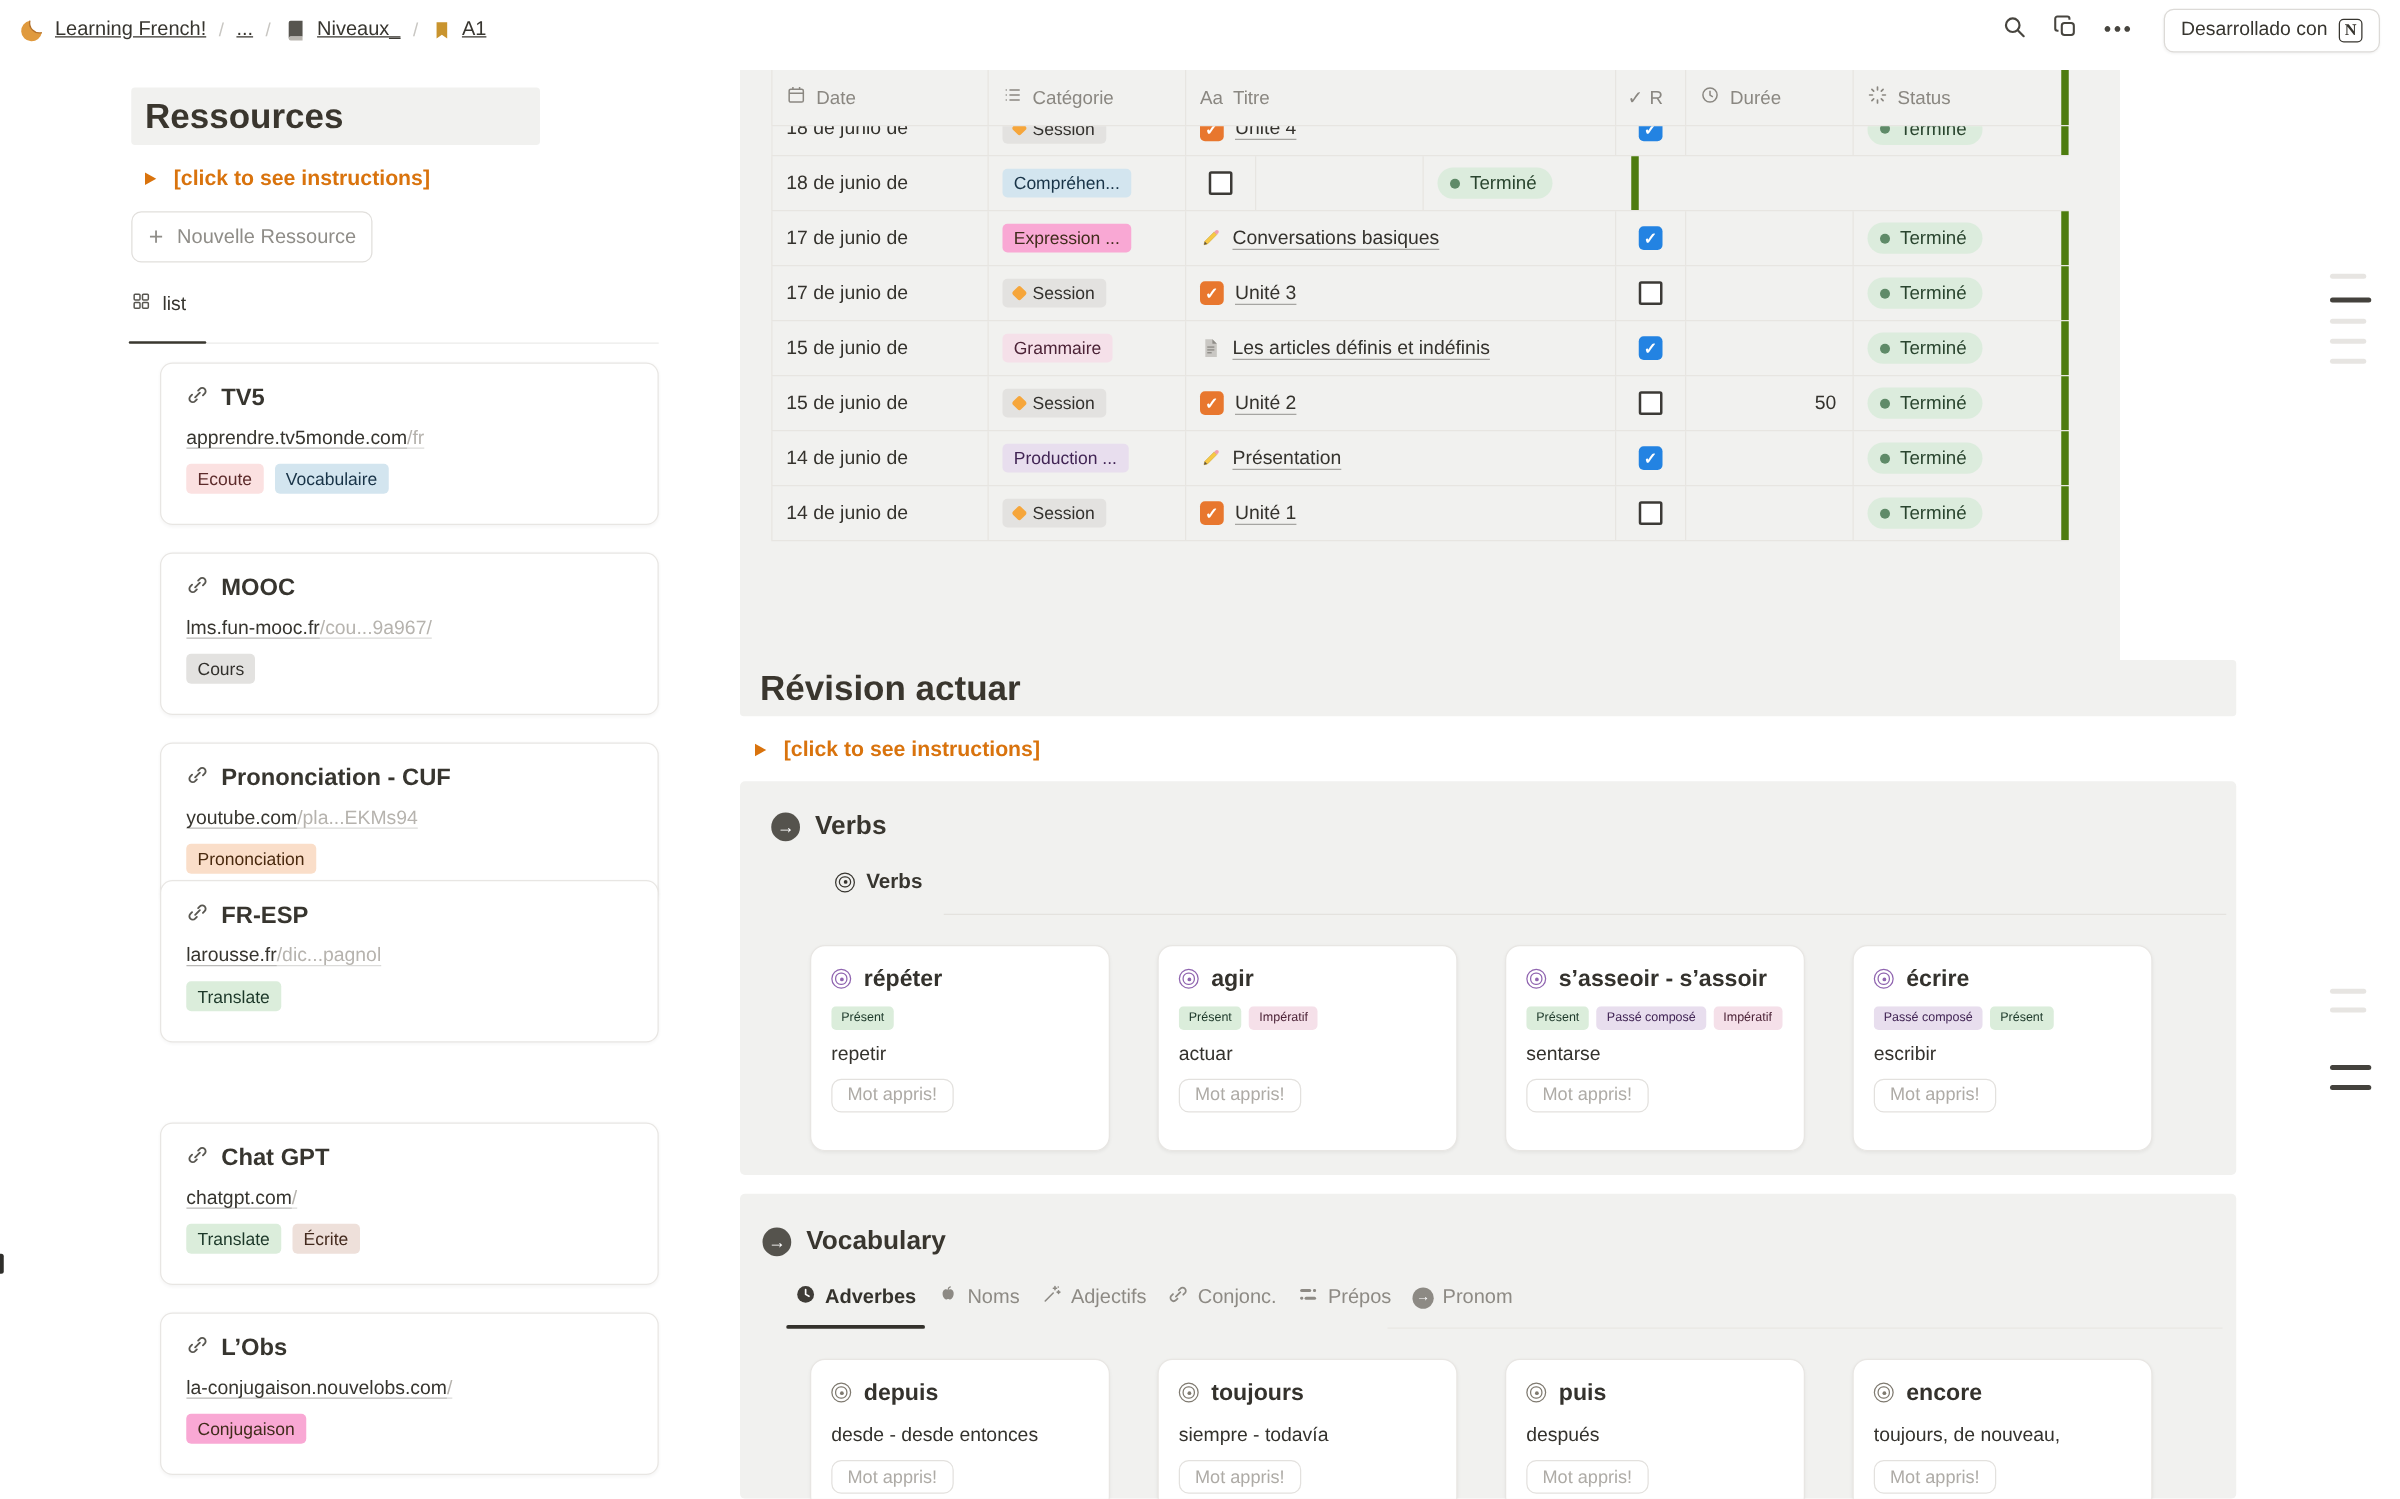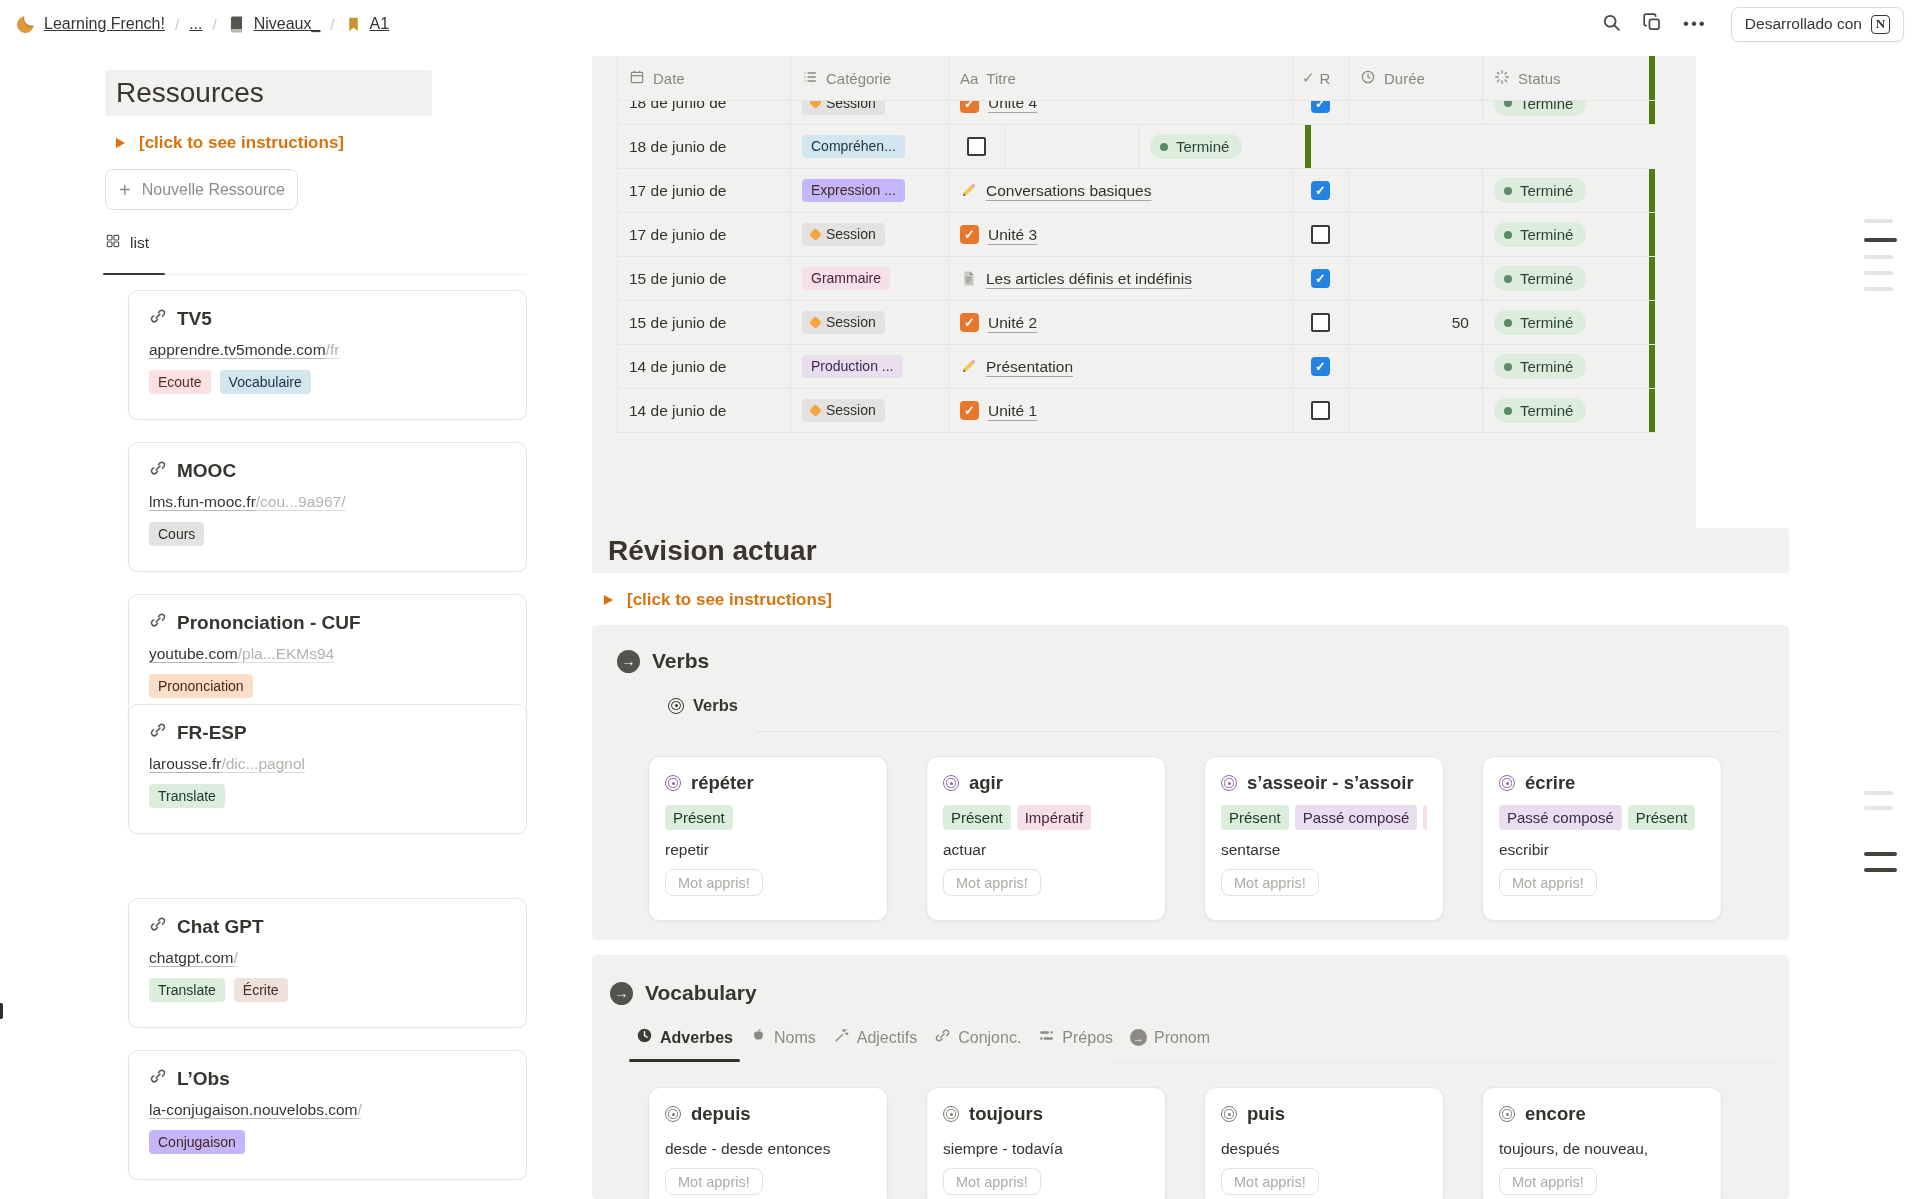--- a/index.html
+++ b/index.html
@@ -23,21 +23,21 @@
   .powered { display:flex; align-items:center; gap:9px; border:1px solid #dcdad7;
     border-radius:8px; padding:7px 13px; font-size:15.5px; color:#37352f;
     box-shadow:0 1px 2px rgba(0,0,0,.05); margin-left:4px; background:#fff; }
   .nlogo { width:19px; height:19px; border:1.7px solid #37352f; border-radius:4px;
     display:flex; align-items:center; justify-content:center;
     font-family:"Liberation Serif", serif; font-weight:700; font-size:13px; }
 
   
   .res-head { left:105px; top:70px; width:327px; height:46px; background:#f1f1ef;
     border-radius:3px; display:flex; align-items:center; padding-left:11px;
-    font-size:28px; font-weight:400; color:#3a362e; }
+    font-size:28px; font-weight:700; color:#3a362e; }
   .instr { display:flex; align-items:center; gap:14px; font-weight:700;
     color:#d9730d; font-size:17px; cursor:pointer; }
   .tri { width:0; height:0; border-left:9px solid #d9730d;
     border-top:5.5px solid transparent; border-bottom:5.5px solid transparent; }
   .newres { left:105px; top:169px; width:193px; height:41px; border:1px solid #e1dfdc;
     border-radius:8px; display:flex; align-items:center; gap:11px; padding-left:13px;
     color:#8f8d88; font-size:16px; background:#fff; cursor:pointer; }
   .plus { font-size:20px; line-height:1; color:#8f8d88; }
   .viewtab { left:105px; top:233px; display:flex; align-items:center; gap:9px;
     font-size:15.5px; font-weight:500; color:#37352f; cursor:pointer; }
@@ -56,21 +56,21 @@
   .rc-tags { margin-top:11px; display:flex; gap:9px; }
 
   .tag { display:inline-flex; align-items:center; gap:6px; font-size:14px;
     padding:2.5px 9px; border-radius:4px; white-space:nowrap; line-height:1.35; }
   .t-red    { background:#fbe1e1; color:#5d2b2b; }
   .t-blue   { background:#d3e5ef; color:#183347; }
   .t-gray   { background:#e3e2e0; color:#32302c; }
   .t-orange { background:#fadec9; color:#49290e; }
   .t-green  { background:#dbeddb; color:#1c3829; }
   .t-brown  { background:#eee0da; color:#442a1e; }
-  .t-yellow { background:#c4b5fd; color:#402c1b; }
+  .t-yellow { background:#f9a8d4; color:#402c1b; }
   .t-pink   { background:#f5e0e9; color:#4c2337; }
   .t-purple { background:#e8deee; color:#412454; }
   .dia { width:9px; height:9px; background:#f6a63b; transform:rotate(45deg);
     border-radius:2px; flex:0 0 auto; }
 
   
   .tblock { left:592px; top:56px; width:1104px; height:493px; background:#f1f1ef; border-radius:0; }
   .tbl { position:absolute; left:25px; top:0; width:1038px; }
   .thead { display:flex; height:45px; border-bottom:1px solid #e7e5e1; }
   .hc { display:flex; align-items:center; gap:8px; color:#8a8781; font-size:15px;
@@ -129,21 +129,21 @@
     gap:9px; font-size:16.5px; font-weight:600; color:#37352f; cursor:pointer; }
   .vdiv { position:absolute; left:163px; top:106px; width:1026px; height:1px; background:#e4e2de; }
 
   .card { position:absolute; width:240px; background:#fff; border:1px solid #e8e6e3;
     border-radius:12px; box-shadow:0 1px 3px rgba(0,0,0,.05); padding:15px 16px; cursor:pointer; }
   .vcard { top:131px; height:165px; }
   .wcard { top:132px; height:122px; }
   .cl-0{left:56px} .cl-1{left:334px} .cl-2{left:612px} .cl-3{left:890px}
   .card-title { display:flex; align-items:center; gap:10px; font-size:18.5px; font-weight:700; color:#34322d; }
   .card-tags { display:flex; gap:6px; margin-top:11px; white-space:nowrap; overflow:hidden; }
-  .card-tags .tag { font-size:15px; padding:2.5px 8px; flex:0 0 auto; }
+  .card-tags .tag { font-size:10px; padding:2.5px 8px; flex:0 0 auto; }
   .card-tr { margin-top:11px; font-size:15.5px; color:#34322d; }
   .card-tr.wide { margin-top:15px; }
   .learned { margin-top:10px; display:inline-block; border:1px solid #e3e1de;
     border-radius:8px; padding:4.5px 12px; font-size:14.5px; color:#aeaba6; background:#fff; cursor:pointer; }
 
   
   .tabs { position:absolute; left:44px; top:72px; display:flex; align-items:center; gap:17px; }
   .tab { display:flex; align-items:center; gap:7px; font-size:16px; color:#8d8a84; cursor:pointer; }
   .tab.active { color:#34322c; font-weight:700; position:relative; }
   .tab.active::after { content:''; position:absolute; left:-7px; right:-7px; bottom:-14px;

